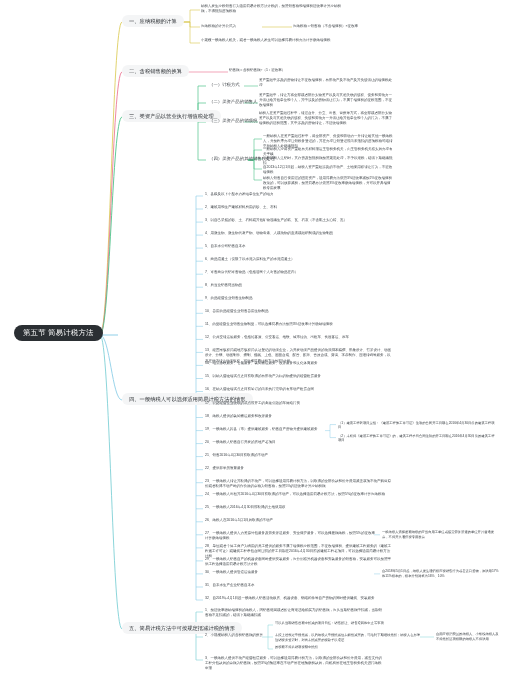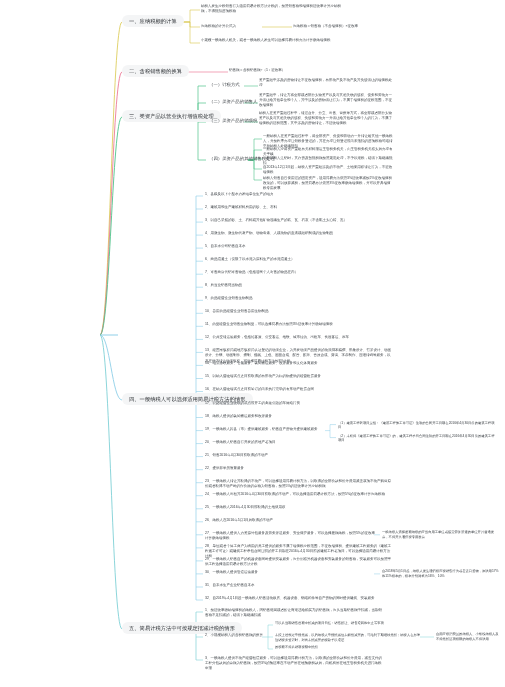--- a/index.html
+++ b/index.html
@@ -112,20 +112,21 @@
       <path d="M374 573.9 H380" stroke="#8fcfe8" stroke-width="0.5" fill="none"></path>
       <path d="M196 587.0 H203" stroke="#8fcfe8" stroke-width="0.6" fill="none"></path>
       <path d="M196 600.0 H203" stroke="#8fcfe8" stroke-width="0.6" fill="none"></path>
       <path d="M196 612 H203" stroke="#7fd0d6" stroke-width="0.6" fill="none"></path>
       <path d="M196 637 H203" stroke="#7fd0d6" stroke-width="0.6" fill="none"></path>
       <path d="M262 637 H268 M268 637 V625 H273 M268 637 V637 H273 M268 637 V649 H273" stroke="#7fd0d6" stroke-width="0.5" fill="none"></path>
       <path d="M420 637 H434" stroke="#7fd0d6" stroke-width="0.5" fill="none"></path>
       <path d="M196 660 H203" stroke="#7fd0d6" stroke-width="0.6" fill="none"></path>
     </svg>
 
+  <div class="node root" style="left:14px;top:325px;">第五节 简易计税方法</div>
 
   <div class="node l1" style="left:122px;top:15px;">一、应纳税额的计算</div>
   <div class="node leaf" style="left:201px;top:4px;width:140px;">纳税人发生应税销售行为适用简易计税方法计税的，按照销售额和增值税征收率计算应纳税额，不得抵扣进项税额</div>
   <div class="node leaf" style="left:201px;top:24px;width:78px;">应纳税额的计算公式为</div>
   <div class="node leaf" style="left:293px;top:24px;width:140px;">应纳税额＝销售额（不含增值税）×征收率</div>
   <div class="node leaf" style="left:201px;top:38px;width:143px;">小规模一般纳税人机关，或者一般纳税人发生可以选择简易计税办法计算缴纳增值税</div>
 
   <div class="node l1" style="left:122px;top:65px;">二、含税销售额的换算</div>
   <div class="node leaf" style="left:229px;top:68px;width:120px;">销售额＝含税销售额÷（1＋征收率）</div>
 

